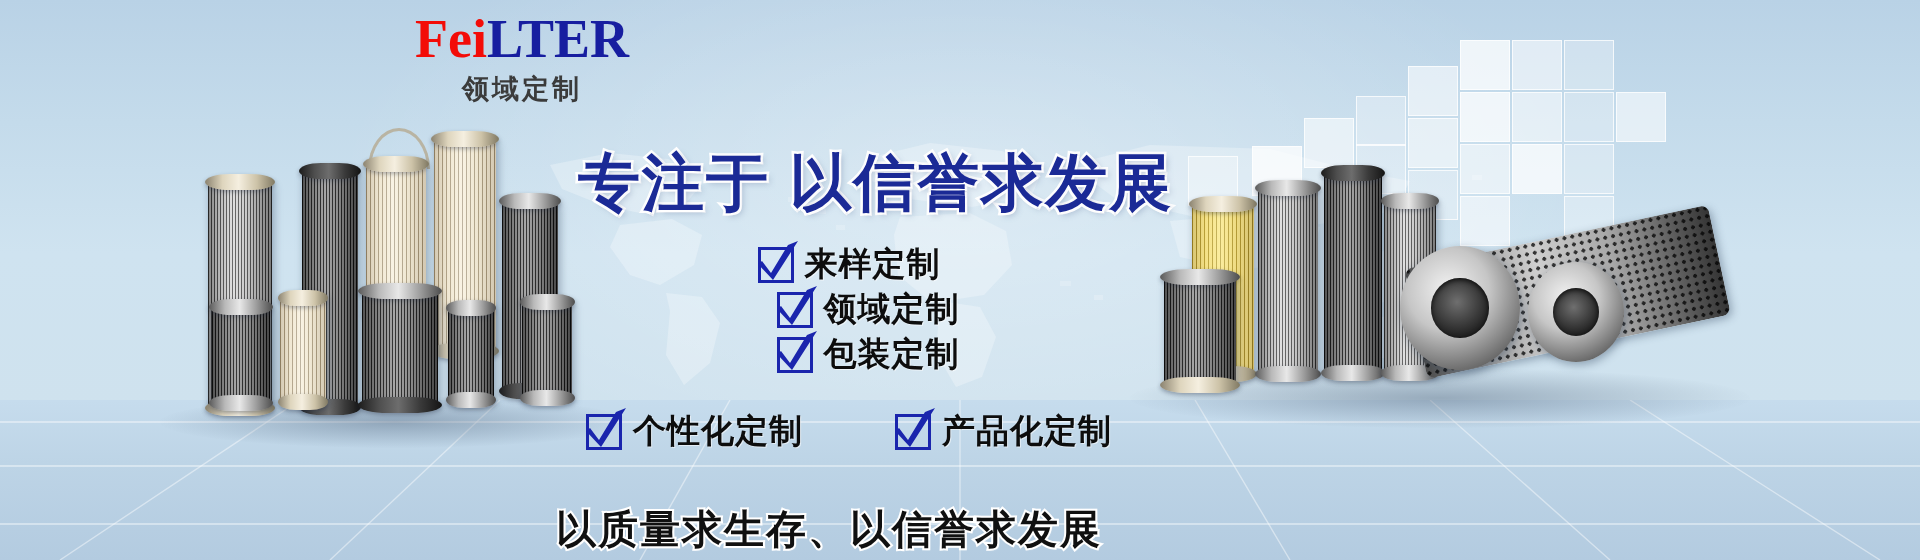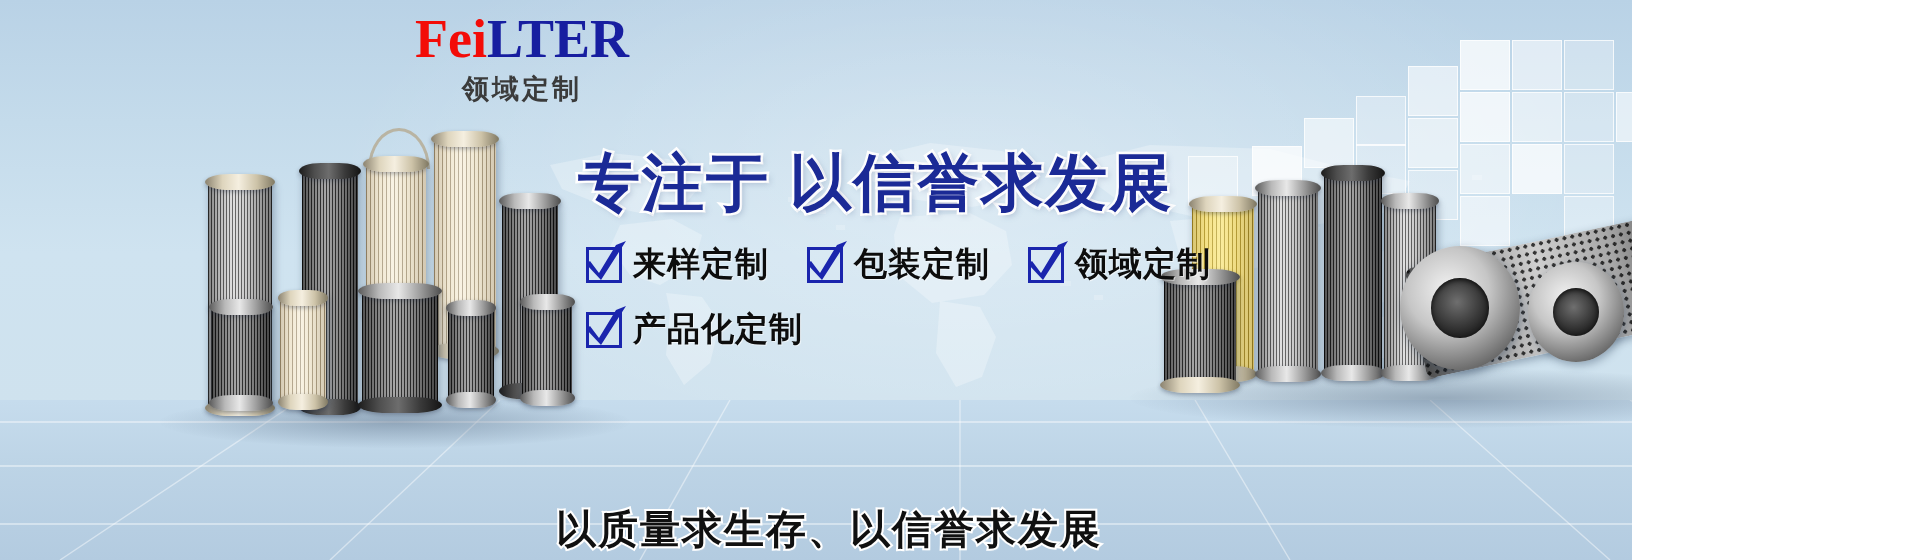--- a/index.html
+++ b/index.html
@@ -2,21 +2,21 @@
 <html><head>
 <meta charset="utf-8">
 <style>
   html, body {
     margin: 0;
     padding: 0;
     background: #ffffff;
   }
   #banner {
     position: relative;
-    width: 1632px;
+    width: 1920px;
     height: 560px;
     overflow: hidden;
     font-family: "Liberation Sans", "DejaVu Sans", sans-serif;
     background: linear-gradient(175deg, #bcd5e8 0%, #c3daea 28%, #cfe2ef 52%, #d4e4f0 66%, #c9dcea 74%, #bdd3e4 100%);
   }
 
   
   .wall {
     position: absolute;
     left: 0; top: 0; width: 1920px; height: 408px;
@@ -91,21 +91,21 @@
     paint-order: stroke fill;
     text-shadow:
        2px 2px 0 rgba(255,255,255,.9),
       -2px 2px 0 rgba(255,255,255,.9),
        3px 3px 6px rgba(90,110,150,.35);
   }
 
   
   .features { position: absolute; left: 586px; top: 242px; }
   .feat-row { display: flex; align-items: center; white-space: nowrap; }
-  .feat-row.r1 { margin-bottom: 20px; }
+  .feat-row.r1 { margin-bottom: 32px; flex-direction: column; }
   .feat-item { display: flex; align-items: center; }
   .feat-row.r1 .feat-item + .feat-item { margin-left: 38px; }
   .feat-row.r2 .feat-item + .feat-item { margin-left: 44px; padding-left: 48px; }
   .check-box {
     position: relative;
     width: 30px; height: 30px;
     border: 3px solid #1a25ad;
     margin-right: 11px;
     flex: 0 0 auto;
     background: transparent;
@@ -412,33 +412,41 @@
           </svg>
         </span>
         <span class="feat-label">来样定制</span>
       </div>
       <div class="feat-item">
         <span class="check-box">
           <svg width="46" height="44" viewBox="0 0 46 44">
             <path d="M8,22 L17,34 L34,6 L44,2 L19,41 L4,25 Z" fill="#1a25ad"></path>
           </svg>
         </span>
-        <span class="feat-label">包装定制</span>
+        <span class="feat-label">领域定制</span>
       </div>
       <div class="feat-item">
         <span class="check-box">
           <svg width="46" height="44" viewBox="0 0 46 44">
             <path d="M8,22 L17,34 L34,6 L44,2 L19,41 L4,25 Z" fill="#1a25ad"></path>
           </svg>
         </span>
-        <span class="feat-label">领域定制</span>
+        <span class="feat-label">包装定制</span>
       </div>
     </div>
 
     <div class="feat-row r2">
+      <div class="feat-item">
+        <span class="check-box">
+          <svg width="46" height="44" viewBox="0 0 46 44">
+            <path d="M8,22 L17,34 L34,6 L44,2 L19,41 L4,25 Z" fill="#1a25ad"></path>
+          </svg>
+        </span>
+        <span class="feat-label">个性化定制</span>
+      </div>
       <div class="feat-item">
         <span class="check-box">
           <svg width="46" height="44" viewBox="0 0 46 44">
             <path d="M8,22 L17,34 L34,6 L44,2 L19,41 L4,25 Z" fill="#1a25ad"></path>
           </svg>
         </span>
         <span class="feat-label">产品化定制</span>
       </div>
     </div>
 

